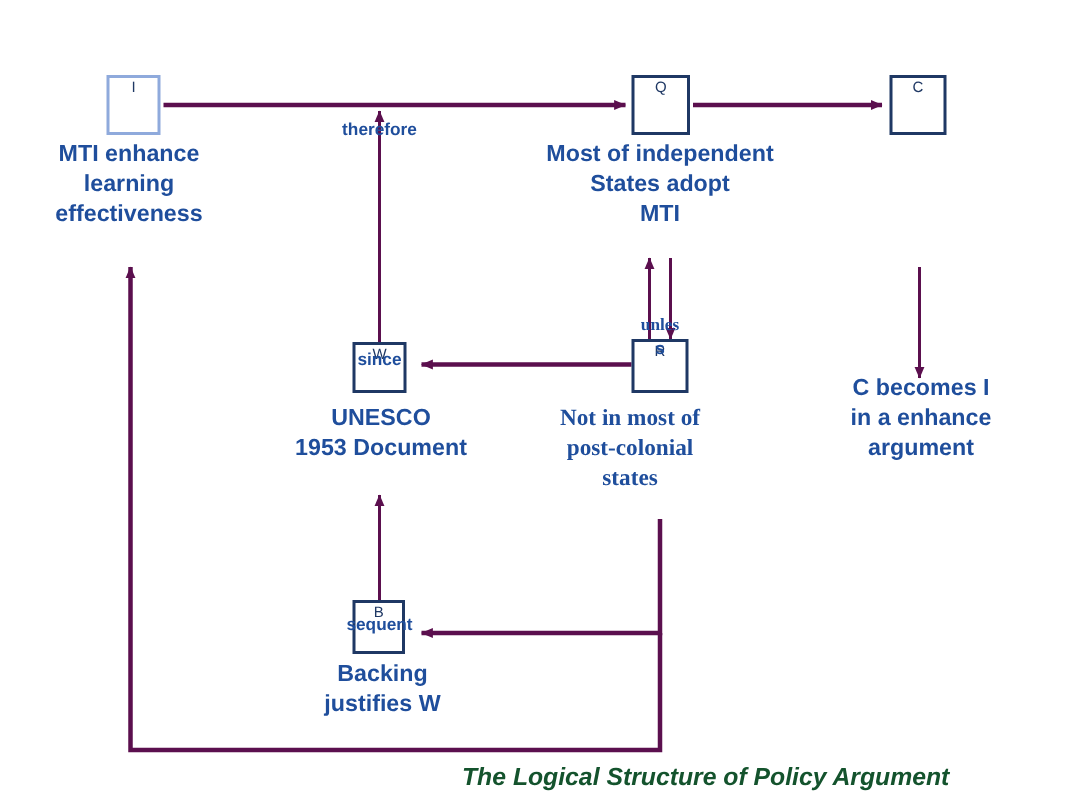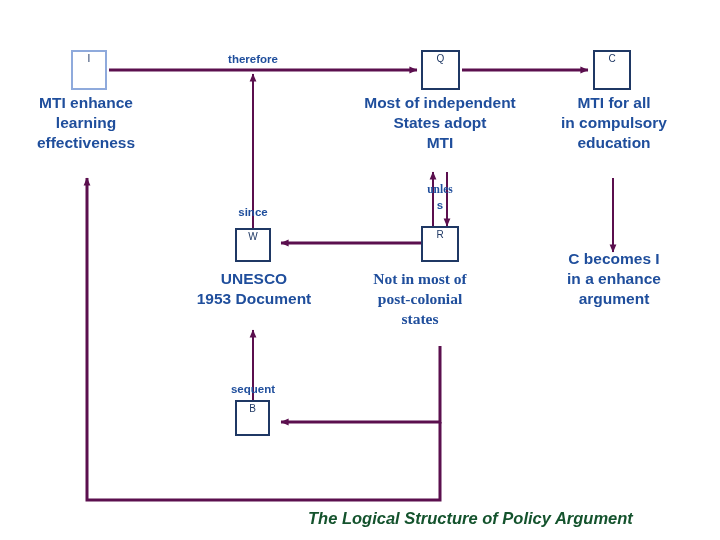--- a/index.html
+++ b/index.html
@@ -53,20 +53,21 @@
     white-space: pre-line;
   }
   .edge-label {
     position: absolute;
     text-align: center;
     font-weight: bold;
     font-size: 11.5px;
     line-height: 1.2;
     color: #1F4E9C;
     font-family: "Liberation Sans", sans-serif;
+    margin-top: 28px;
   }
   .diagram-title {
     position: absolute;
     font-style: italic;
     font-weight: bold;
     font-size: 16.5px;
     color: #14532d;
     font-family: "Liberation Sans", sans-serif;
     white-space: nowrap;
   }
@@ -129,31 +130,30 @@
   </div>
 
   <div class="node-text" style="left:344px; top:93px; width:192px;">Most of independent
 States adopt
 MTI</div>
 
   <div class="node-text" style="left:6px; top:93px; width:160px;">MTI enhance
 learning
 effectiveness</div>
 
-  <div class="node-text" style="left:540px; top:93px; width:148px;">MTI for all
-in compulsory
-education</div>
 
   <div class="node-text" style="left:168px; top:269px; width:172px;">UNESCO
 1953 Document</div>
 
   <div class="node-text" style="left:336px; top:269px; width:168px;font-family:Liberation Serif, serif;">Not in most of
 post-colonial
 states</div>
 
+  <div class="node-text" style="left:175px; top:440px; width:160px;">Backing
+justifies W</div>
 
   <div class="node-text" style="left:536px; top:249px; width:156px;">C becomes I
 in a enhance
 argument</div>
 
   <div class="edge-label" style="left:203px; top:53px; width:100px;">therefore</div>
 
   <div class="edge-label" style="left:213px; top:206px; width:80px;">since</div>
 
   <div class="edge-label" style="left:400px; top:183px; width:80px;font-family:Liberation Serif, serif;">unles</div>

